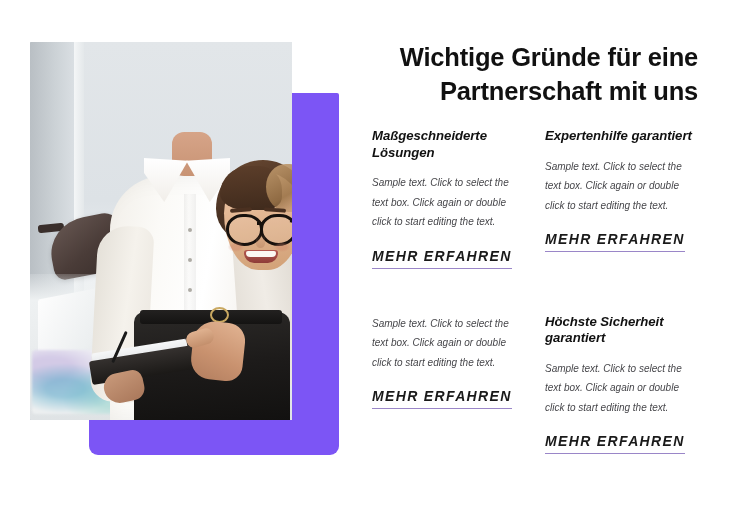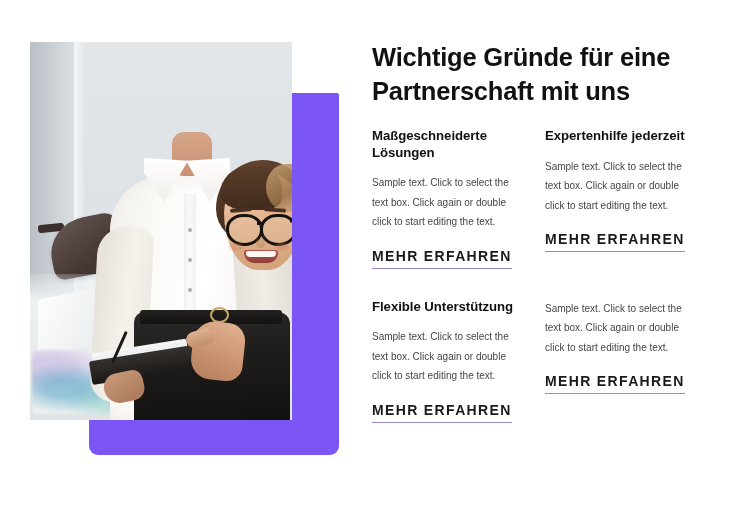--- a/index.html
+++ b/index.html
@@ -382,31 +382,33 @@
     position: absolute;
     left: 0;
     top: 40px;
     width: 326px;
     margin: 0;
     font-size: 25.5px;
     line-height: 34px;
     font-weight: 700;
     letter-spacing: -0.2px;
     color: #111111;
+    text-align: right;
   }
 
   .features {
     position: absolute;
     left: 0;
     top: 128px;
     width: 330px;
     display: grid;
     grid-template-columns: 173px 157px;
     grid-template-rows: auto auto;
-    row-gap: 30px;
+    row-gap: 45px;
+    font-style: italic;
   }
 
   .feature {
     width: 145px;
   }
   .feature.col2 { width: 150px; }
 
   .feature-title {
     margin: 0 0 12px 0;
     font-size: 13.2px;
@@ -512,31 +514,31 @@
 
     <div class="features">
 
       <div class="feature">
         <h2 class="feature-title">Maßgeschneiderte Lösungen</h2>
         <p class="feature-text">Sample text. Click to select the text box. Click again or double click to start editing the text.</p>
         <a class="feature-link" href="#">MEHR ERFAHREN</a>
       </div>
 
       <div class="feature col2">
-        <h2 class="feature-title">Expertenhilfe jederzeit</h2>
+        <h2 class="feature-title">Expertenhilfe garantiert</h2>
         <p class="feature-text">Sample text. Click to select the text box. Click again or double click to start editing the text.</p>
         <a class="feature-link" href="#">MEHR ERFAHREN</a>
       </div>
 
       <div class="feature">
-        <h2 class="feature-title">Flexible Unterstützung</h2>
         <p class="feature-text">Sample text. Click to select the text box. Click again or double click to start editing the text.</p>
         <a class="feature-link" href="#">MEHR ERFAHREN</a>
       </div>
 
       <div class="feature col2">
+        <h2 class="feature-title">Höchste Sicherheit garantiert</h2>
         <p class="feature-text">Sample text. Click to select the text box. Click again or double click to start editing the text.</p>
         <a class="feature-link" href="#">MEHR ERFAHREN</a>
       </div>
 
     </div>
   </div>
 </div>
 
 </body></html>

